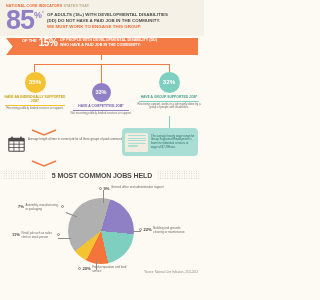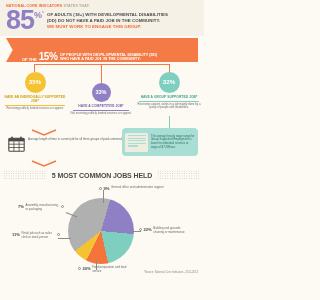--- a/index.html
+++ b/index.html
@@ -47,22 +47,22 @@
     text-transform: uppercase; letter-spacing: 0.05px; line-height: 5.6px;
   }
   .hero-l3 {
     font-size: 4.4px; font-weight: bold; color: #f06a37;
     text-transform: uppercase; letter-spacing:0.05px; line-height:6px; padding-top:1px;
   }
 
   
   .ribbon-zone { position: relative; height: 22px; margin-top: 2px; }
   .ribbon {
-    position: absolute; left: 6px; right: 6px; top: 0; height: 24px;
-    background: #f47b45; display: flex; align-items: flex-end;
+    position: absolute; left: 6px; right: 6px; top: 0; height: 17px;
+    background: #f47b45; display: flex; align-items: flex-start;
     clip-path: polygon(0 0, 100% 0, 100% 100%, 0 100%, 3.5% 50%);
     padding-left: 16px;
   }
   .ribbon-of { font-size: 4px; font-weight: bold; color:#fff; text-transform:uppercase; margin-right:2px;}
   .ribbon-15 { font-size: 10px; font-weight: bold; color:#fff; line-height:10px; letter-spacing:-0.4px;}
   .ribbon-lines { margin-left: 2.5px; }
   .ribbon-lines div {
     font-size: 3.7px; font-weight: bold; color: #fff;
     text-transform: uppercase; line-height: 4.6px; letter-spacing:0.04px;
   }

